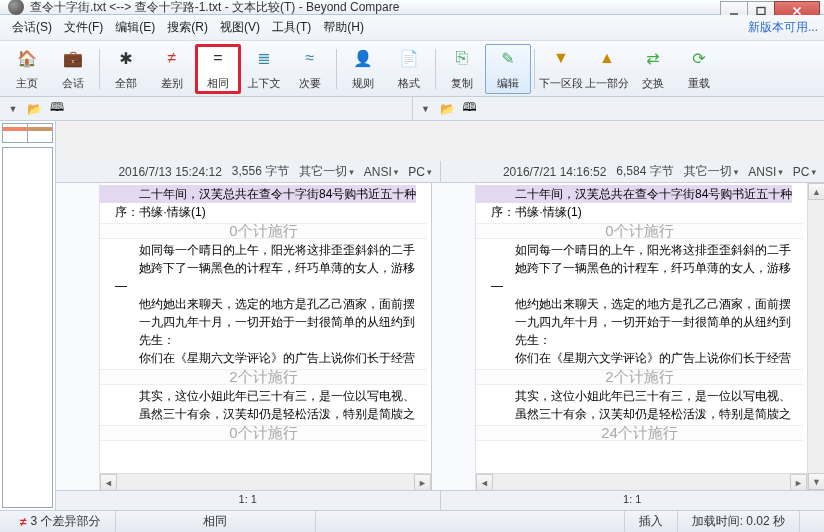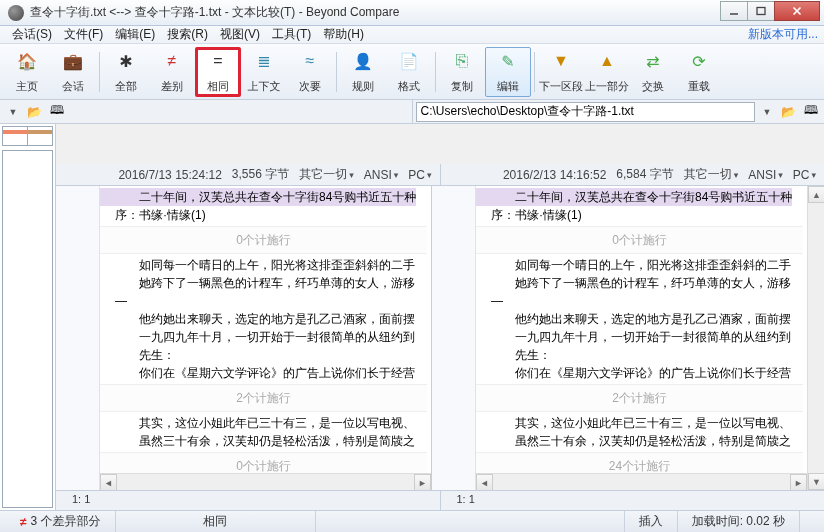--- a/index.html
+++ b/index.html
@@ -1,29 +1,29 @@
 <!DOCTYPE html>
 <html><head>
 <meta charset="utf-8">
 <style>
 * { margin: 0; padding: 0; box-sizing: border-box; font-family: "Microsoft YaHei", "SimSun", Arial, sans-serif; font-size: 12px; }
 body { background: #f0f0f0; width: 824px; height: 532px; overflow: hidden; display: flex; flex-direction: column; }
 
 
-.titlebar { height: 26px; background: linear-gradient(#fdfefe, #e8eef5); display: flex; align-items: center; padding-left: 8px; border-bottom: 1px solid #b5c7de; }
+.titlebar { height: 15px; background: linear-gradient(#fdfefe, #e8eef5); display: flex; align-items: center; padding-left: 8px; border-bottom: 1px solid #b5c7de; }
 .titlebar .appicon { width: 16px; height: 16px; border-radius: 50%; background: radial-gradient(circle at 35% 35%, #999, #444); margin-right: 6px; }
 .titlebar .title { flex: 1; color: #333; }
 .winbtns { display: flex; height: 20px; margin-right: 4px; align-self: flex-start; margin-top: 1px; }
 .winbtn { width: 28px; height: 20px; display: flex; align-items: center; justify-content: center; border: 1px solid #9aa; background: linear-gradient(#fafafa,#e4e9ef); margin-left: -1px; }
 .winbtn.min, .winbtn.max { color:#444; }
 .winbtn.close { width: 46px; background: linear-gradient(#e07b75,#c84740); color: white; border-color: #99403c; }
 .winbtn svg { width:10px; height:10px; }
 
 
-.menubar { height: 18px; background: linear-gradient(#f7f9fc,#eef2f7); display: flex; align-items: center; padding: 0 6px; border-bottom: 1px solid #d6dde6; }
+.menubar { height: 26px; background: linear-gradient(#f7f9fc,#eef2f7); display: flex; align-items: center; padding: 0 6px; border-bottom: 1px solid #d6dde6; }
 .menubar .mitem { padding: 2px 6px; color: #222; cursor: default; }
 .menubar .spacer { flex: 1; }
 .menubar .newver { color: #2b6cd6; cursor: pointer; }
 
 
 .toolbar { height: 56px; background: linear-gradient(#f9fbfe,#e8eef6); display: flex; align-items: center; padding: 2px 4px; border-bottom: 1px solid #c4cfdb; }
 .tbtn { width: 46px; height: 50px; display: flex; flex-direction: column; align-items: center; justify-content: center; border: 1px solid transparent; border-radius: 2px; cursor: pointer; }
 .tbtn.on { border-color: #7da9d8; background: linear-gradient(#f4f9ff,#d9eafa); }
 .tbtn.boxed { border: 3px solid #d23; background: #fff; }
 .tbtn .ticon { width: 24px; height: 24px; display: flex; align-items: center; justify-content: center; font-size: 16px; color: #4a6; }
@@ -55,30 +55,30 @@
 .infohalf .sel { display:flex; align-items:center; gap:2px; }
 
 .textrow { flex:1; display:flex; overflow:hidden; background:#fff; }
 .ruler-left { width: 44px; background:#f7f9fc; border-right:1px solid #e0e4e9; }
 .texthalf { flex:1; display:flex; flex-direction:column; overflow:hidden; position:relative; }
 .texthalf.left { border-right:1px solid #c4cfdb; }
 .tbody { flex:1; overflow:hidden; position:relative; font-family:"SimSun","NSimSun",monospace; font-size:13px; line-height:18px; }
 .content { margin-left:0; padding:2px 4px 2px 0; }
 .content .row { display:flex; }
 .content .ln { white-space:nowrap; color:#000; padding-left:15px; }
-.rowgap { height:28px; color:#aaa; font-size:12px; display:flex; align-items:center; justify-content:center; border-top:1px solid #eee; border-bottom:1px solid #eee; background:#fcfcfc; margin:2px 0; }
+.rowgap { height:16px; color:#aaa; font-size:15px; display:flex; align-items:center; justify-content:center; border-top:1px solid #eee; border-bottom:1px solid #eee; background:#fcfcfc; margin:2px 0; }
 .scroll-v { width:17px; background:#efefef; border-left:1px solid #ddd; display:flex; flex-direction:column; }
 .scroll-v .arr, .scroll-h .arr { height:17px; width:17px; background:linear-gradient(#f8f8f8,#e7e7e7); border:1px solid #ccc; display:flex; align-items:center; justify-content:center; font-size:9px; color:#666; }
 .scroll-v .track { flex:1; background:#efefef; }
 .scroll-h { height:17px; background:#efefef; border-top:1px solid #ddd; display:flex; }
 .scroll-h .track { flex:1; }
 .hl-purple { background: rgba(165,125,210,0.3); }
 
 .posrow { height:20px; display:flex; background:#eef2f7; border-top:1px solid #c4cfdb; }
-.poshalf { flex:1; padding:2px 16px; color:#333; font-size:11px; }
+.poshalf { flex:1; padding:2px 16px; color:#333; font-size:11px;text-align:center; }
 .poshalf.left { border-right:1px solid #c4cfdb; }
 
 
 .statusbar { height:22px; background:linear-gradient(#f2f5fa,#e4e9f1); border-top:1px solid #c4cfdb; display:flex; align-items:center; padding:0 6px; font-size:11px; color:#333; }
 .statusbar .seg { padding:0 14px; border-right:1px solid #c9d2dd; height:100%; display:flex; align-items:center; }
 .statusbar .diffmark { color:#d22; font-weight:bold; margin-right:4px; }
 .statusbar .seg.center { flex:0 0 200px; justify-content:center; }
 .statusbar .flex { flex:1; }
 
 svg { display:block; }
@@ -190,21 +190,20 @@
 
 <div class="pathrow">
   <div class="pathhalf left">
     <div class="picon">
         <span class="dd">▼</span>
       </div>
     <div class="picon">📂</div>
     <div class="picon">🕮</div>
   </div>
   <div class="pathhalf">
-    <input class="pathinput" value="C:\Users\echo\Desktop\查令十字路-1.txt" style="">
     <div class="picon">
         <span class="dd">▼</span>
       </div>
     <div class="picon">📂</div>
     <div class="picon">🕮</div>
   </div>
 </div>
 
 <div class="workarea">
   <div class="overview">
@@ -231,21 +230,21 @@
         <span class="sel">
             <span>ANSI</span>
             <span class="dd">▾</span>
           </span>
         <span class="sel">
             <span>PC</span>
             <span class="dd">▾</span>
           </span>
       </div>
       <div class="infohalf">
-        <span>2016/2/13 14:16:52</span>
+        <span>2016/7/21 14:16:52</span>
         <span>6,584 字节</span>
         <span class="sel">
             <span>其它一切</span>
             <span class="dd">▾</span>
           </span>
         <span class="sel">
             <span>ANSI</span>
             <span class="dd">▾</span>
           </span>
         <span class="sel">

